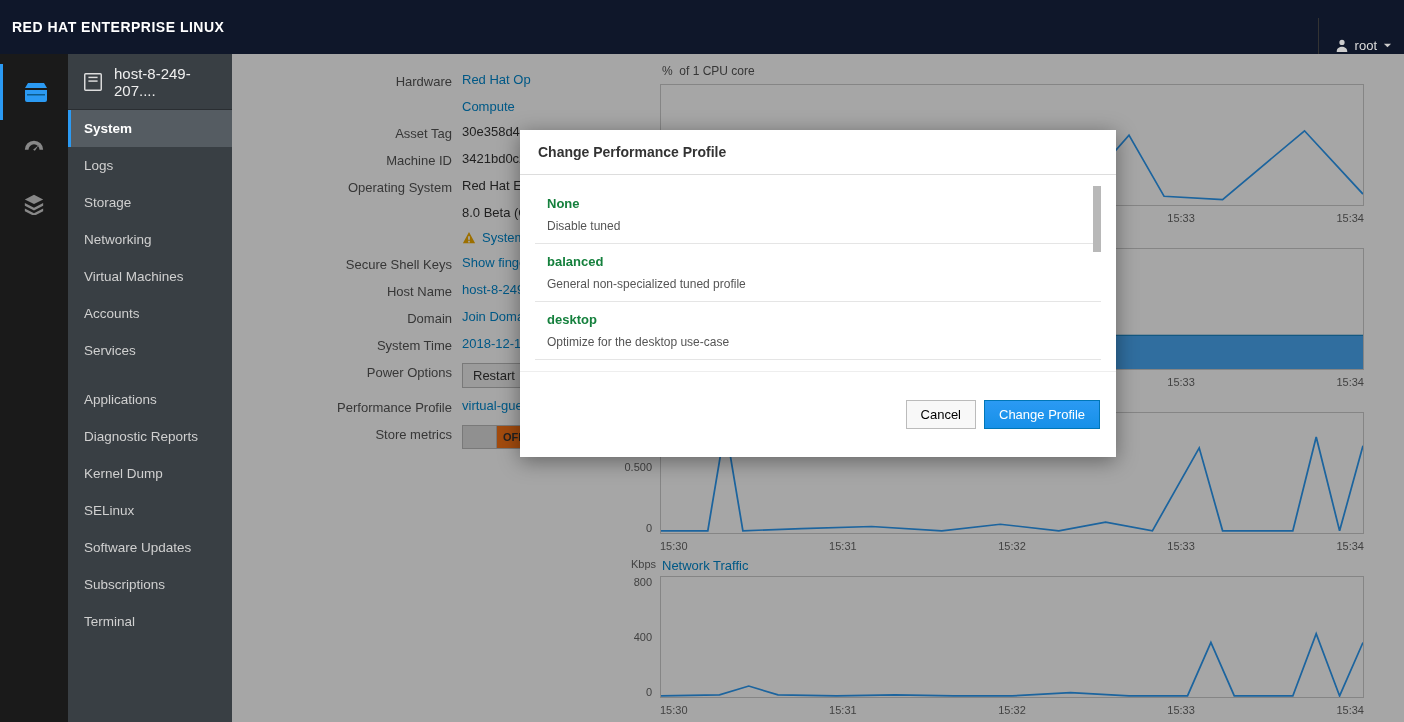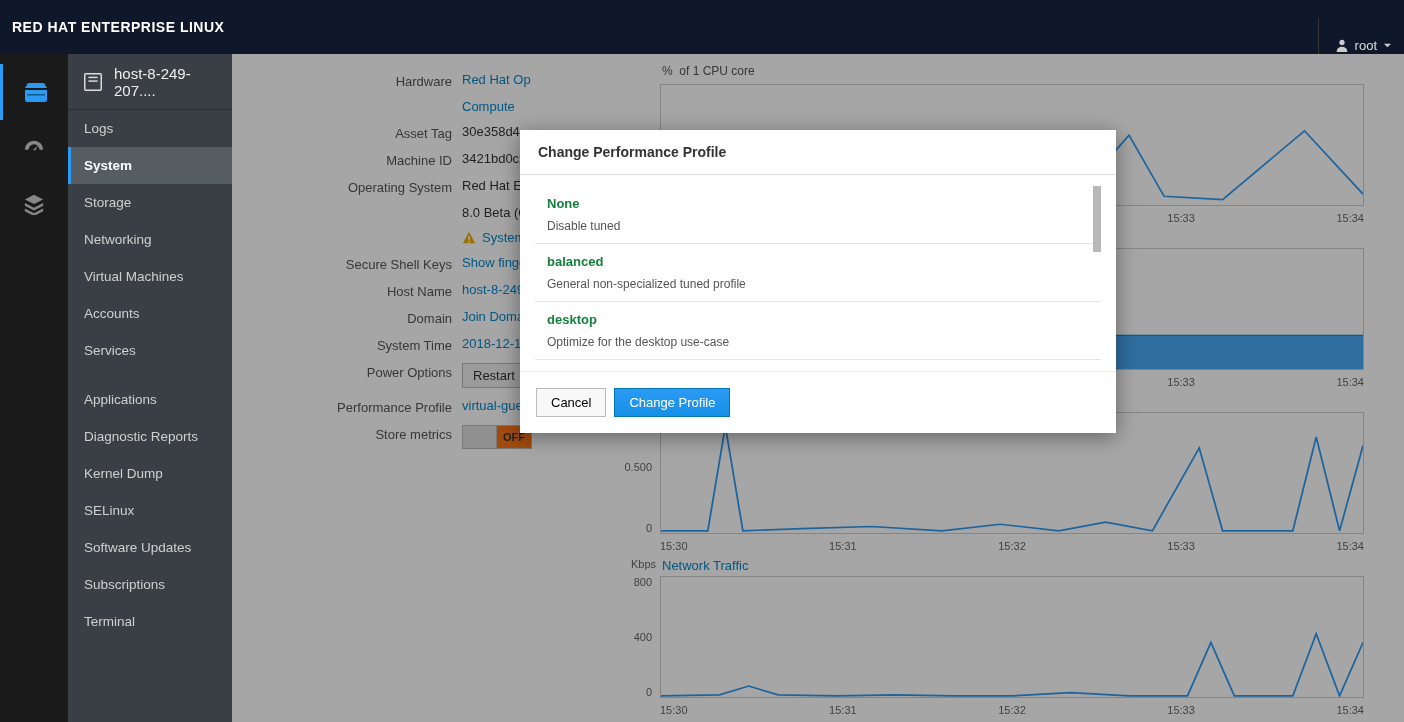--- a/index.html
+++ b/index.html
@@ -40,21 +40,21 @@
 .dim-overlay { position: absolute; inset: 0; background: rgba(0,0,0,0.35); }
 .content-wrap { position: relative; }
 .modal { position: absolute; left: 50%; top: 76px; transform: translateX(-50%); width: 596px; background: #fff; box-shadow: 0 4px 20px rgba(0,0,0,0.4); }
 .modal-head { padding: 14px 18px; border-bottom: 1px solid #ddd; font-size: 14px; font-weight: 600; }
 .modal-body { padding: 10px 14px 10px 14px; }
 .profile-list { border: 1px solid #fff; max-height: 232px; overflow: hidden; position: relative; }
 .profile-item { padding: 10px 12px 10px 12px; border-bottom: 1px solid #e5e5e5; }
 .profile-item .pname { font-size: 13px; color: #15803d; margin-bottom: 7px; display: block; font-weight: bold; }
 .profile-item .pdesc { font-size: 12px; color: #555; }
 .scroll-track { position: absolute; right: 0; top: 0; width: 8px; height: 66px; background: #b8b8b8; border-radius: 0; }
-.modal-foot { padding: 16px 16px; display: flex; gap: 8px; border-top: 1px solid #eee; }
+.modal-foot { padding: 28px 16px; display: flex; justify-content: flex-end; gap: 8px; border-top: 1px solid #eee; }
 .btn-default { padding: 6px 14px; border: 1px solid #bbb; background: #f8f8f8; font-size: 13px; cursor: pointer; }
 .btn-primary { padding: 6px 14px; border: 1px solid #0076b7; background: #2b9af3; background: linear-gradient(#2b9af3,#1690e8); color: #fff; font-size: 13px; cursor: pointer; }
 </style>
 </head>
 <body>
 
 <div class="topbar">
   <div class="brand">RED HAT ENTERPRISE LINUX</div>
   <div class="user">
     <svg width="14" height="14" viewBox="0 0 16 16" fill="#ccc">
@@ -90,22 +90,22 @@
   <div class="sidebar">
     <div class="host-header">
       <svg width="22" height="22" viewBox="0 0 24 24" fill="none" stroke="#ddd" stroke-width="1.6">
           <rect x="3" y="3" width="18" height="18" rx="1"></rect>
           <line x1="7" y1="7" x2="17" y2="7"></line>
           <line x1="7" y1="11" x2="17" y2="11"></line>
         </svg>
       <span>host-8-249-207....</span>
     </div>
     <div id="nav-container">
+        <div class="nav-item active">System</div>
         <div class="nav-item">Logs</div>
-        <div class="nav-item active">System</div>
         <div class="nav-item">Storage</div>
         <div class="nav-item">Networking</div>
         <div class="nav-item">Virtual Machines</div>
         <div class="nav-item">Accounts</div>
         <div class="nav-item">Services</div>
         <div class="nav-spacer"></div>
         <div class="nav-item">Applications</div>
         <div class="nav-item">Diagnostic Reports</div>
         <div class="nav-item">Kernel Dump</div>
         <div class="nav-item">SELinux</div>

